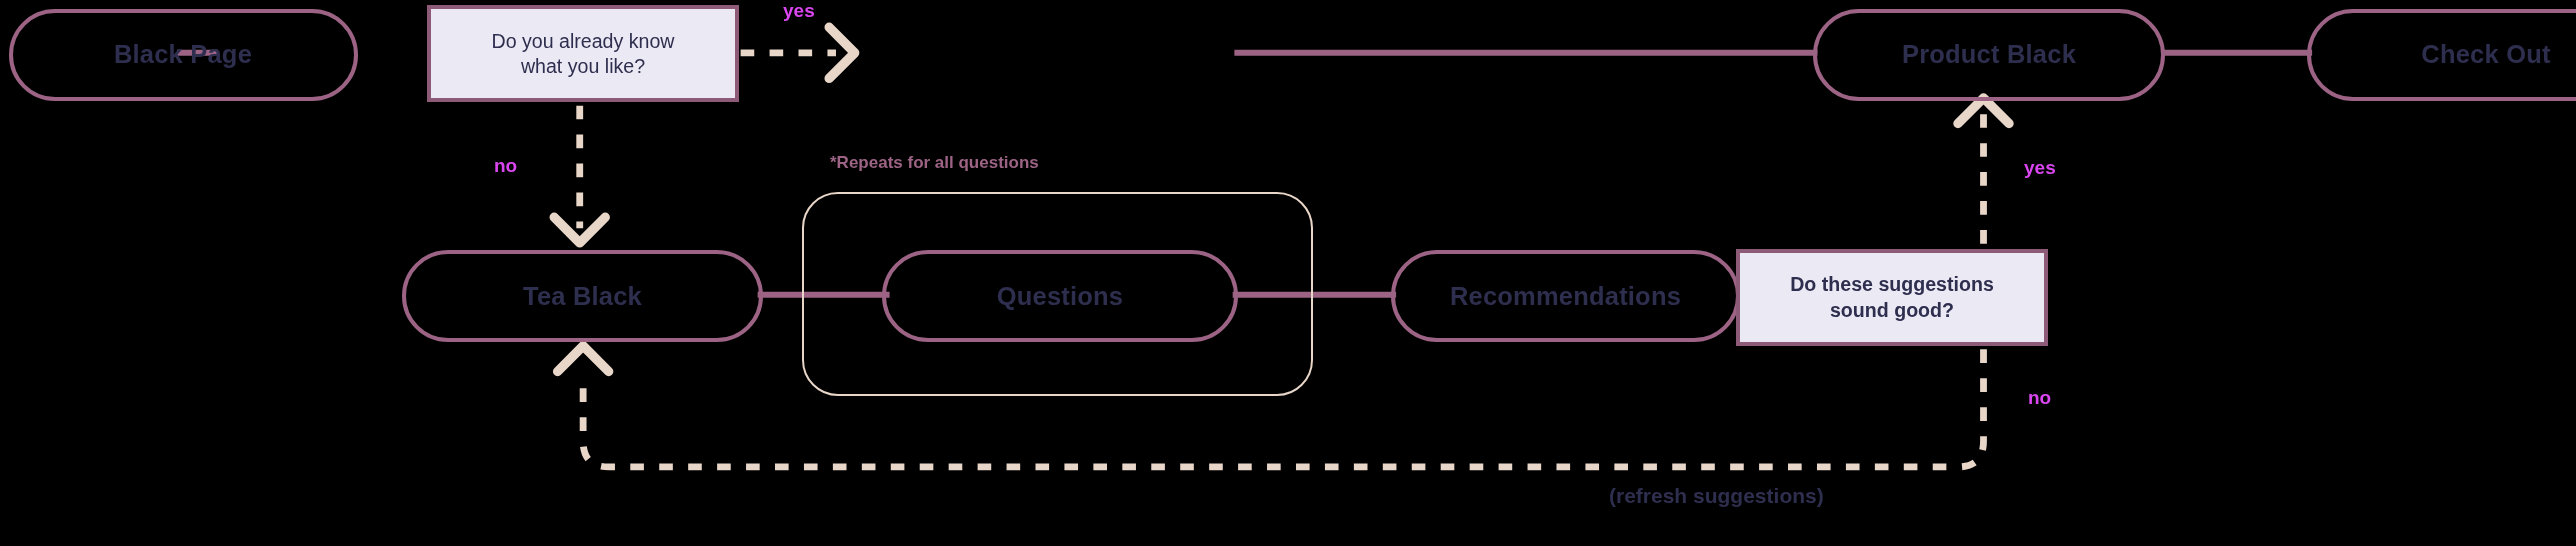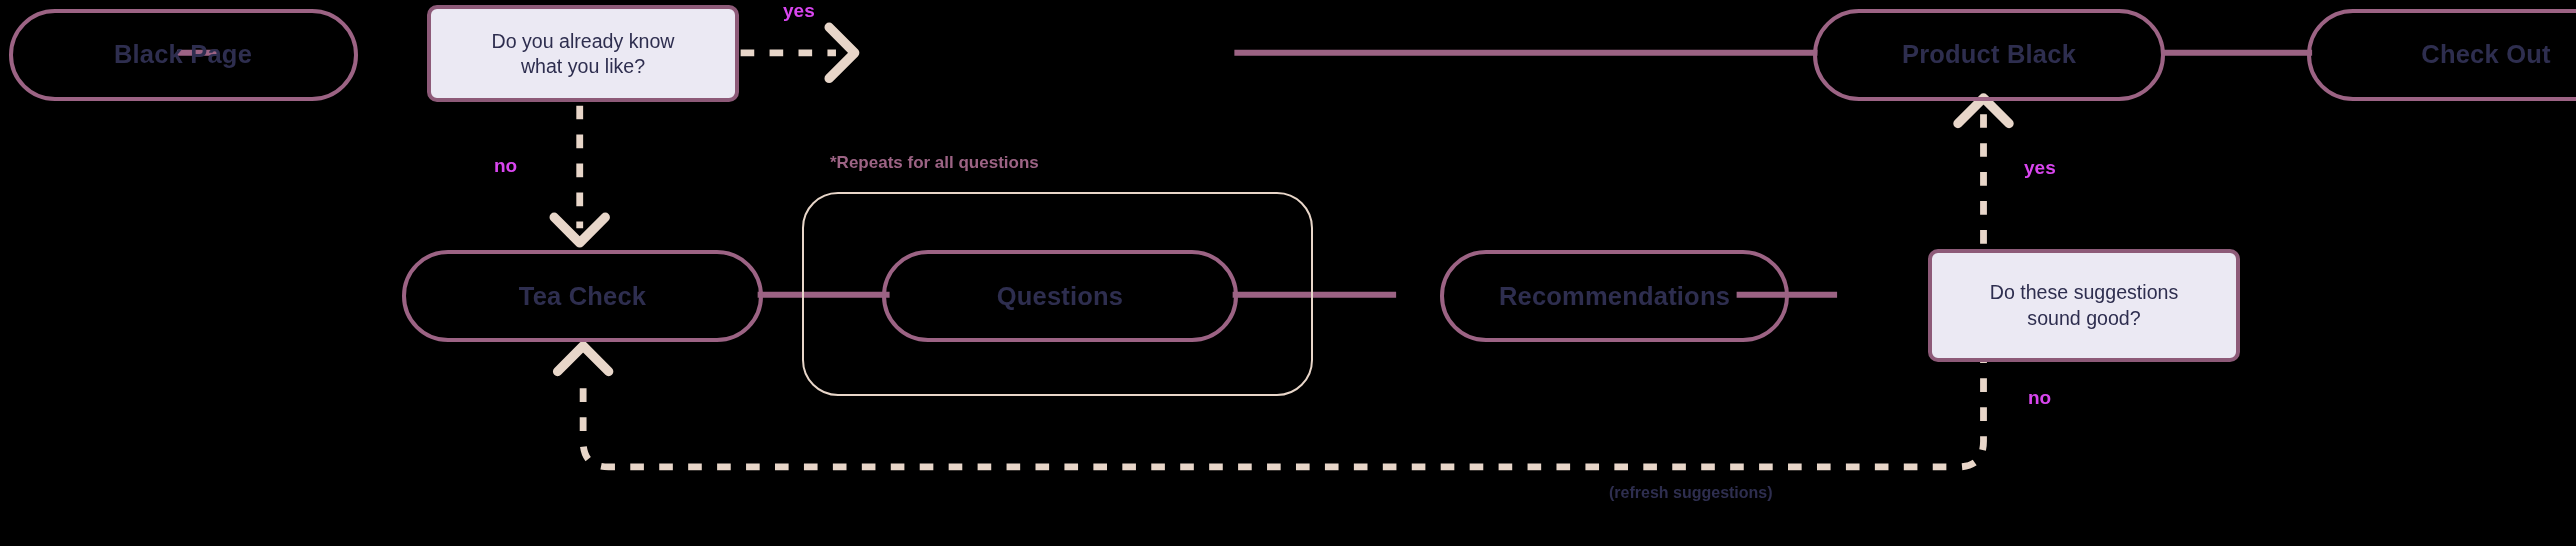--- a/index.html
+++ b/index.html
@@ -42,21 +42,21 @@
   }
   .decision {
     position: absolute;
     box-sizing: border-box;
     display: flex;
     align-items: center;
     justify-content: center;
     text-align: center;
     background: #ebe9f3;
     border: 4.3px solid #8d5a78;
-    border-radius: 10px;
+    border-radius: 0;
     color: #2e2e4f;
     font-weight: normal;
     font-size: 19.6px;
     line-height: 1.28;
     padding: 3.4px 8.5px;
     z-index: 4;
   }
   .group-box {
     position: absolute;
     box-sizing: border-box;
@@ -79,21 +79,21 @@
     font-weight: bold;
     font-size: 17px;
     z-index: 5;
     white-space: nowrap;
     margin-left: 17px;
   }
   .caption-label {
     position: absolute;
     color: #2e2e4f;
     font-weight: bold;
-    font-size: 16px;
+    font-size: 21px;
     z-index: 5;
     white-space: nowrap;
   }
 </style>
 </head>
 <body>
 
 <div id="canvas">
 
   <svg id="flow-svg" viewBox="0 0 3026 642" preserveAspectRatio="none" xmlns="http://www.w3.org/2000/svg">
@@ -145,37 +145,37 @@
 
   <div class="node" style="left:1813px; top:8.5px; width:352px; height:92px;">
     <span>Product Black</span>
   </div>
 
   <div class="node" style="left:2307px; top:8.5px; width:358px; height:92px;">
     <span>Check Out</span>
   </div>
 
   <div class="node" style="left:402px; top:250px; width:361px; height:92px;">
-    <span>Tea Check</span>
+    <span>Tea Black</span>
   </div>
 
   <div class="node" style="left:882px; top:250px; width:356px; height:92px;">
     <span>Questions</span>
   </div>
 
-  <div class="node" style="left:1440px; top:250px; width:349px; height:92px;">
+  <div class="node" style="left:1391px; top:250px; width:349px; height:92px;">
     <span>Recommendations</span>
   </div>
 
   <div class="decision" style="left:427px; top:5.1px; width:312px; height:97px;">
     <span style="white-space:pre-line;">Do you already know
 what you like?</span>
   </div>
 
-  <div class="decision" style="left:1928px; top:249px; width:312px; height:113px;">
+  <div class="decision" style="left:1736px; top:249px; width:312px; height:97px;font-weight:bold;">
     <span style="white-space:pre-line;">Do these suggestions
 sound good?</span>
   </div>
 
   <div class="edge-label" style="left:783px; top:0px;">yes</div>
 
   <div class="edge-label" style="left:494px; top:155px;">no</div>
 
   <div class="edge-label" style="left:2024px; top:157px;">yes</div>
 

